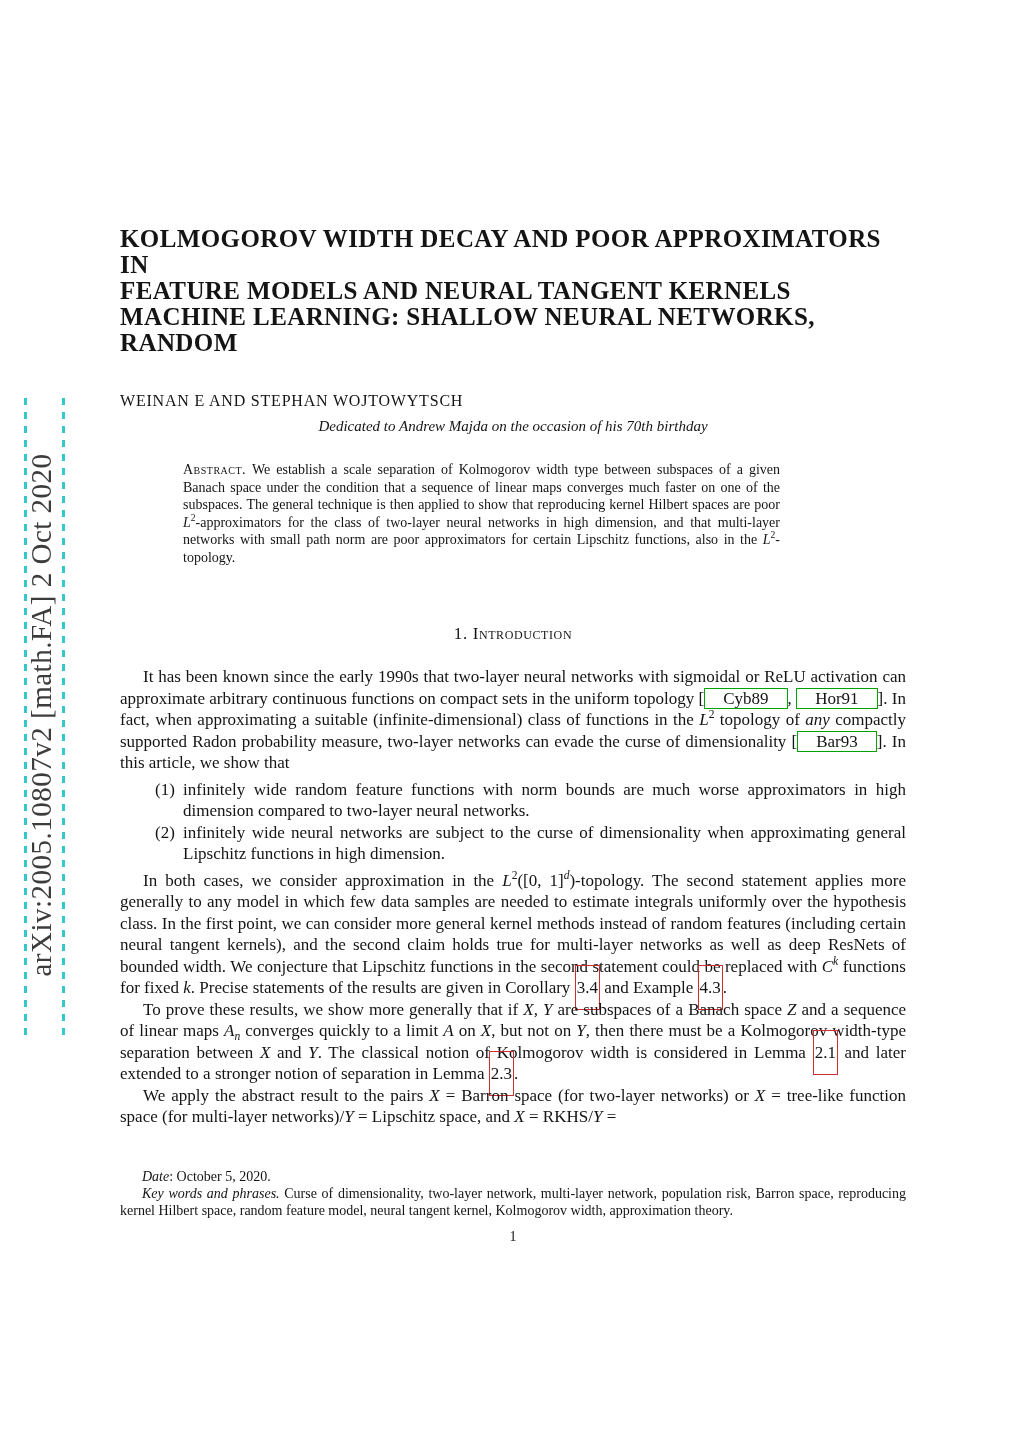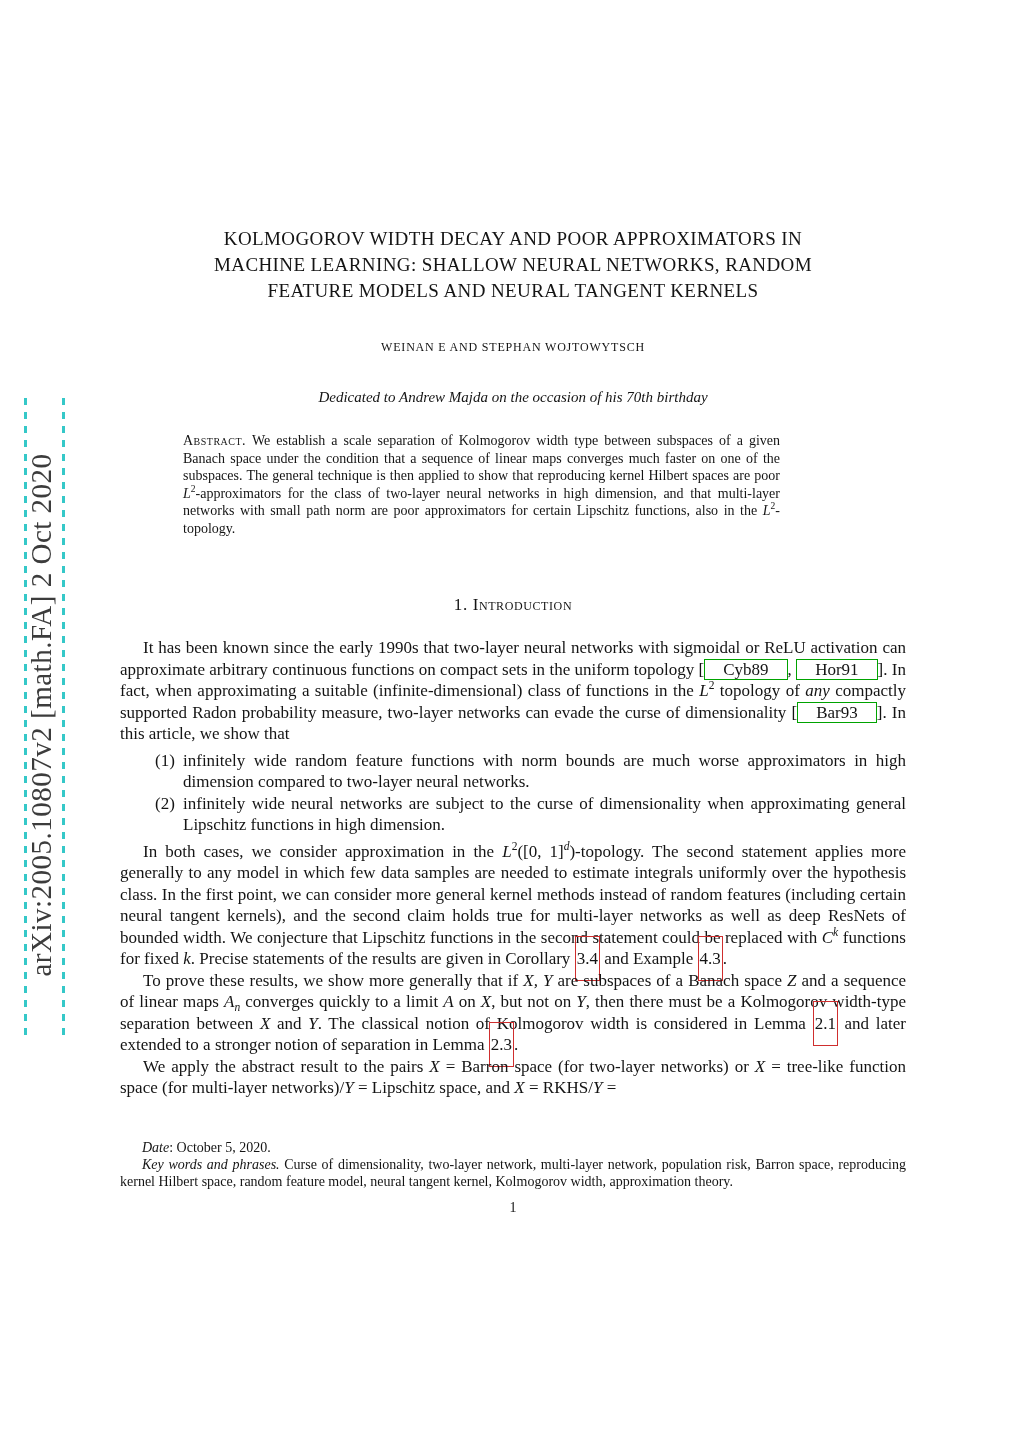--- a/index.html
+++ b/index.html
@@ -40,32 +40,30 @@
 
   
   .content {
     position: absolute;
     left: 120px;
     top: 0;
     width: 786px;
     padding-top: 226px;
   }
   .title {
-    text-align: center;
-    font-weight: normal;
-    font-size: 19px;
+    font-weight: bold;
+    font-size: 25px;
     line-height: 26px;
     letter-spacing: 0.4px;
     margin-bottom: 36px;
   }
   .authors {
-    text-align: center;
-    font-size: 12px;
+    font-size: 16px;
     letter-spacing: 0.8px;
-    margin-bottom: 34px;
+    margin-bottom: 8px;
   }
   .dedication {
     text-align: center;
     font-style: italic;
     font-size: 15px;
     margin-bottom: 26px;
   }
   .abstract {
     margin-left: 63px;
     width: 597px;
@@ -128,22 +126,22 @@
 <div class="page">
 
   <div class="dash dash-left"></div>
   <div class="dash dash-right"></div>
   <div class="wm-text">arXiv:2005.10807v2  [math.FA]  2 Oct 2020</div>
 
   <div class="content">
 
     <div class="title">
       <div>KOLMOGOROV WIDTH DECAY AND POOR APPROXIMATORS IN</div>
+      <div>FEATURE MODELS AND NEURAL TANGENT KERNELS</div>
       <div>MACHINE LEARNING: SHALLOW NEURAL NETWORKS, RANDOM</div>
-      <div>FEATURE MODELS AND NEURAL TANGENT KERNELS</div>
     </div>
 
     <div class="authors">WEINAN E AND STEPHAN WOJTOWYTSCH</div>
 
     <div class="dedication">Dedicated to Andrew Majda on the occasion of his 70th birthday</div>
 
     <p class="abstract"><span class="abs-label">Abstract.</span><span><span> We establish a scale separation of Kolmogorov width type between subspaces of a given Banach space under the condition that a sequence of linear maps converges much faster on one of the subspaces. The general technique is then applied to show that reproducing kernel Hilbert spaces are poor </span><span class="m">L</span><sup>2</sup><span>-approximators for the class of two-layer neural networks in high dimension, and that multi-layer networks with small path norm are poor approximators for certain Lipschitz functions, also in the </span><span class="m">L</span><sup>2</sup><span>-topology.</span></span></p>
 
     <h2 class="section">1. Introduction</h2>
 

